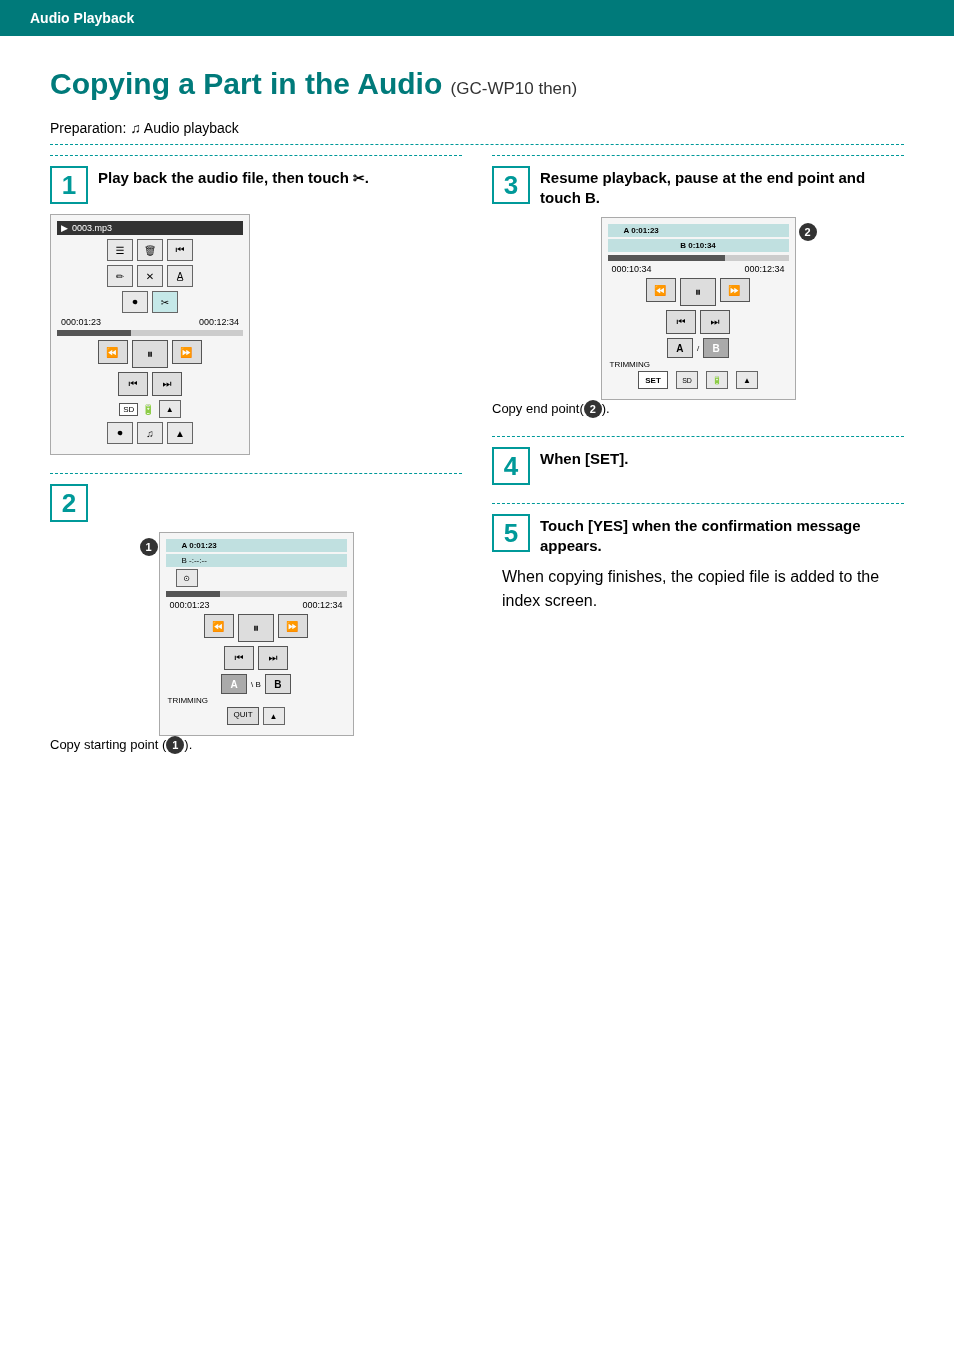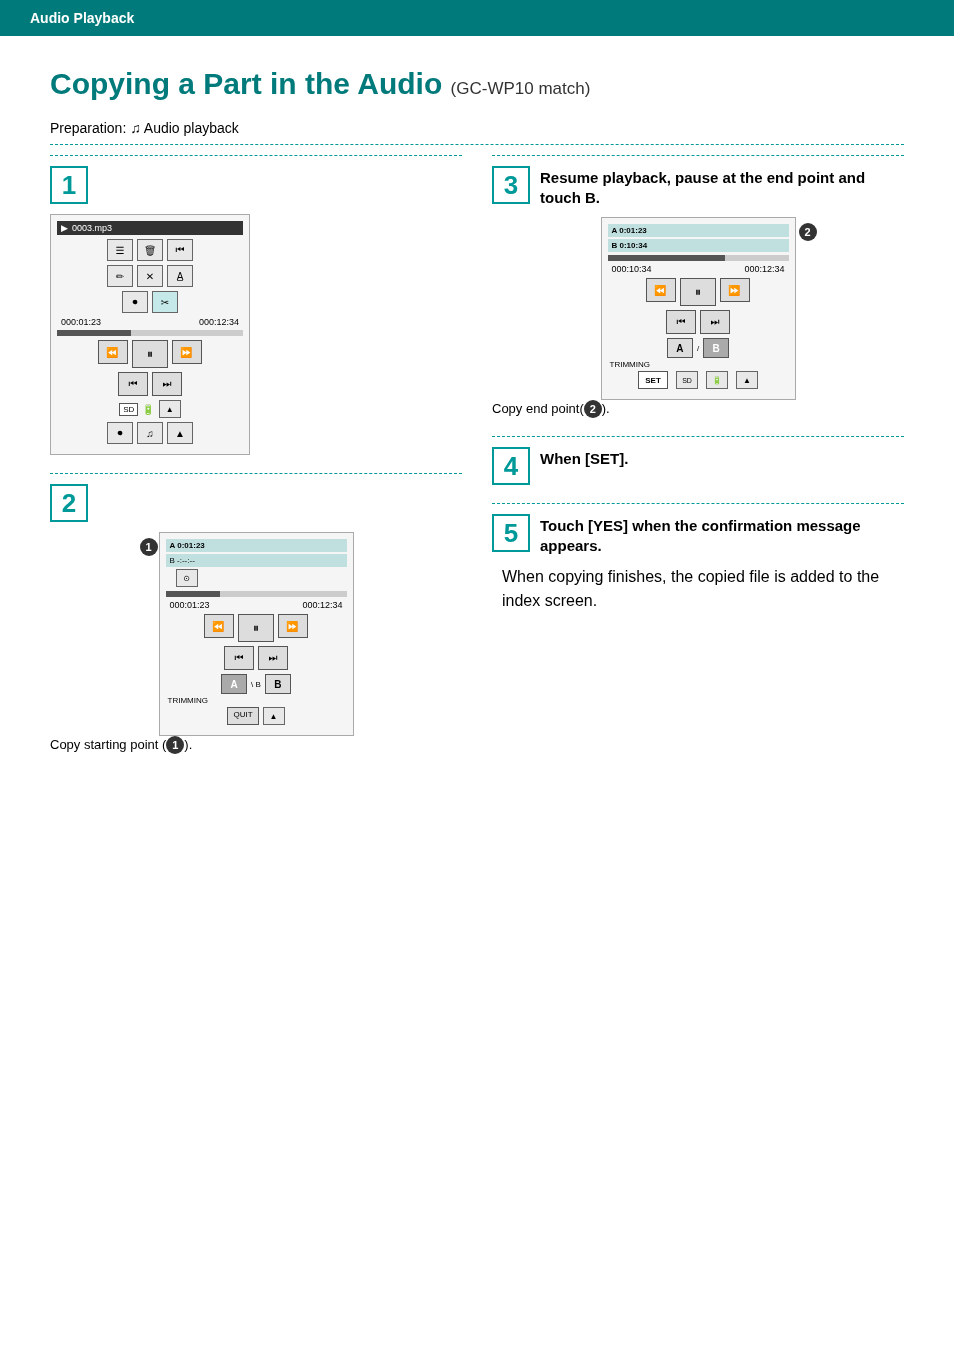--- a/index.html
+++ b/index.html
@@ -284,55 +284,59 @@
       width: 190px;
     }
     .device-wrapper {
       position: relative;
       display: inline-block;
     }
     .info-row {
       background: #333;
       color: #fff;
       font-size: 8px;
-      padding: 2px 4px;
+      padding: 2px 16px;
       margin-bottom: 2px;
     }
     .scissor-icon {
       font-size: 14px;
     }
   </style>
 </head>
 <body>
 
 <div class="header">
   <span>Audio Playback</span>
 </div>
 
 <div class="main-content">
 
   <div class="main-title">
     <span>Copying a Part in the Audio</span>
-    <span class="subtitle">(GC-WP10 match)</span>
+    <span class="subtitle">(GC-WP10 then)</span>
   </div>
 
   <div class="preparation">
     <span>Preparation:</span>
     <span class="music-icon"> ♫ </span>
     <span>Audio playback</span>
   </div>
 
   <div class="two-col">
 
     <div class="col-left">
 
       <div class="step-block">
         <div class="step-header">
           <div class="step-number">
             <span>1</span>
+          </div>
+          <div class="step-text">
+            <span>Play back the audio file, then touch</span>
+            <span class="scissor-icon touch-icon"> ✂</span>.
           </div>
         </div>
         
         <div class="device-wrapper">
           <div class="device-box" style="width:200px;">
             <div class="filename">
               <span>▶</span>
               <span>0003.mp3</span>
             </div>
             <div class="icon-row">
@@ -447,21 +451,21 @@
             <strong> B</strong>.
           </div>
         </div>
 
         <div class="device-wrapper" style="position:relative; display:block;">
           <div class="device-box device-small" style="width:195px; position:relative;">
             <div class="circle-num" style="position:absolute; right:-22px; top:5px; background:#333;">2</div>
             <div class="info-row" style="background:#c0e0e0; color:#000; font-weight:bold;">
               <span>A 0:01:23</span>
             </div>
-            <div class="info-row" style="background:#c0e0e0; color:#000; font-weight:bold;">
+            <div class="info-row" style="background:#c0e0e0; color:#000; font-weight:bold;text-align:center;">
               <span>B 0:10:34</span>
             </div>
             <div class="progress-bar-container">
               <div class="progress-fill" style="width:65%;"></div>
             </div>
             <div class="time-row">
               <span>000:10:34</span>
               <span>000:12:34</span>
             </div>
             <div class="controls-row">

